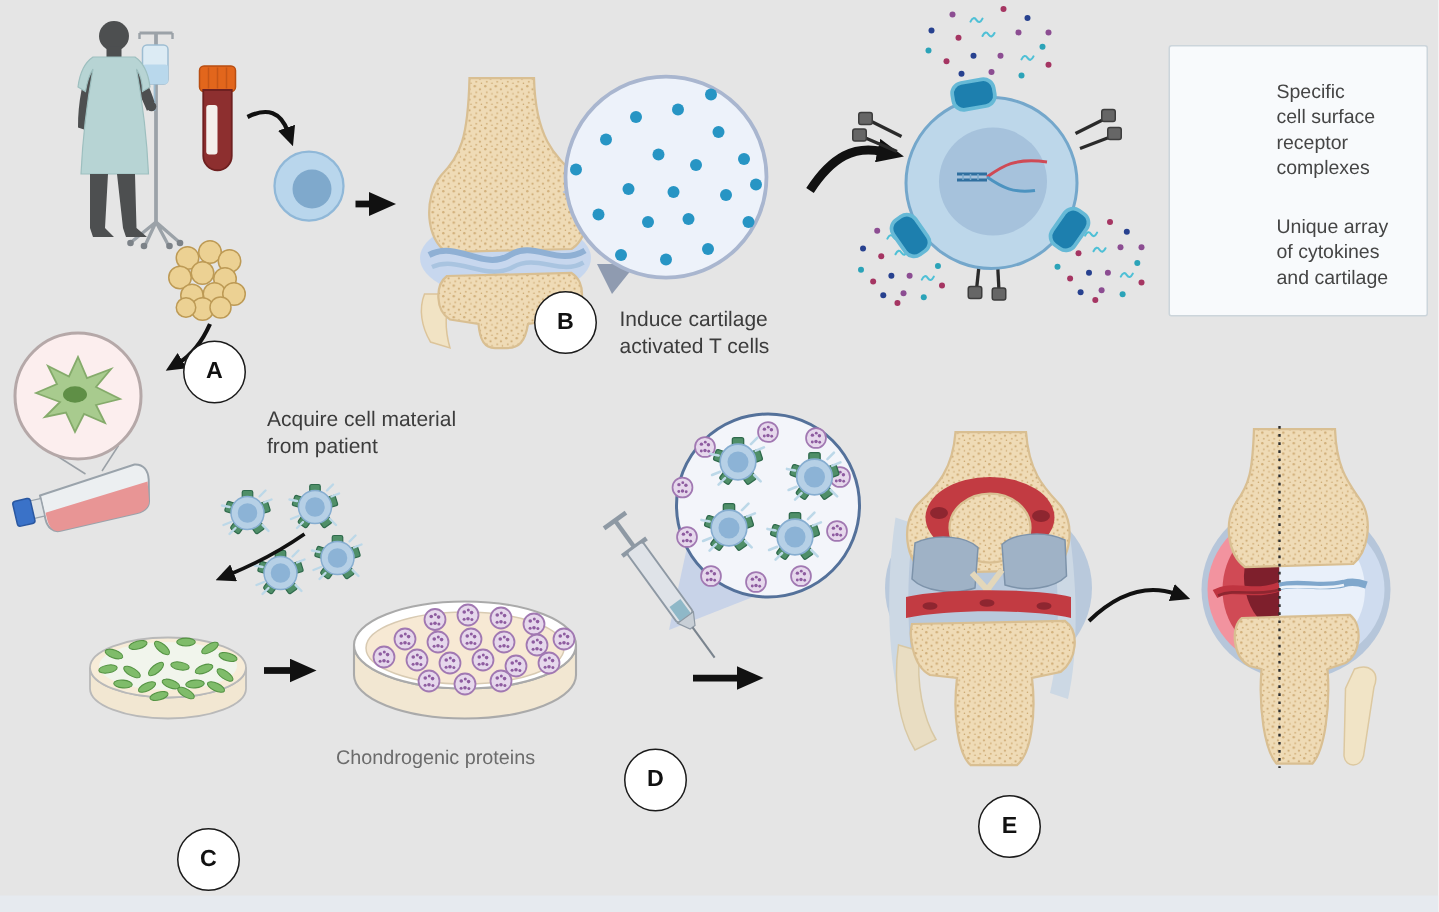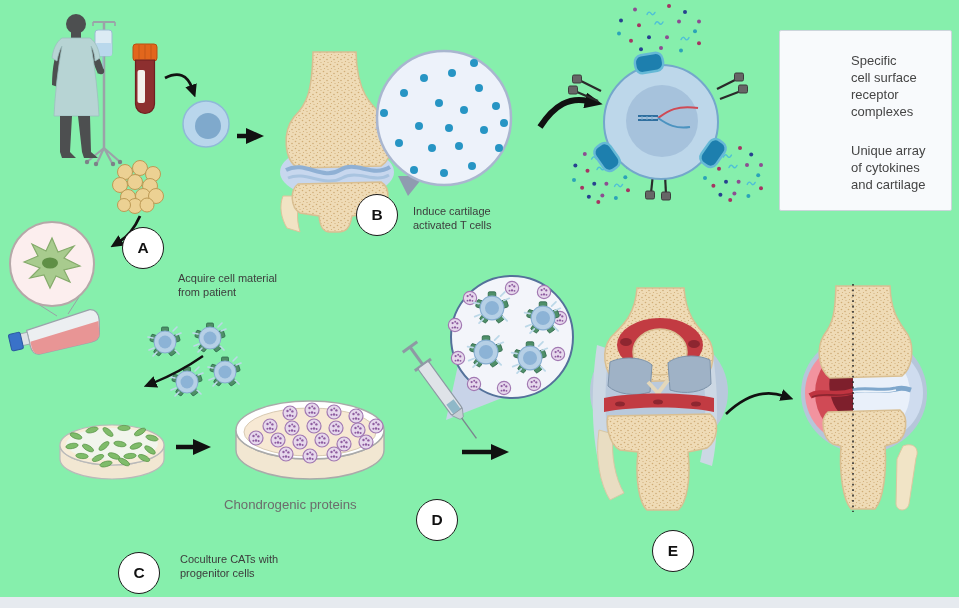--- a/index.html
+++ b/index.html
@@ -1,19 +1,19 @@
 <!DOCTYPE html>
 <html><head>
 <meta charset="utf-8">
 <style>
   html,body{margin:0;padding:0;background:#fff;}
-  .canvas{position:relative;width:959px;height:608px;background:#86efac;overflow:hidden;
+  .canvas{position:relative;width:959px;height:608px;background:#e5e5e5;overflow:hidden;
           font-family:"Liberation Sans",sans-serif;}
   .art{position:absolute;left:0;top:0;}
-  .caption{position:absolute;font-size:11px;line-height:1.28;color:#3c3c3c;
+  .caption{position:absolute;font-size:14px;line-height:1.28;color:#3c3c3c;
            white-space:pre-line;}
   .badge{position:absolute;width:42px;height:42px;border:1.7px solid #1b1b1b;border-radius:50%;
          background:#fff;display:flex;align-items:center;justify-content:center;
          font-weight:700;font-size:15.5px;color:#111;box-sizing:border-box;}
   .note{position:absolute;font-size:13.2px;color:#6c6c6c;white-space:pre-line;}
   .legend-box{position:absolute;left:779px;top:30px;width:173px;height:181px;
               background:#f8fafc;border:1.5px solid #ccd5db;border-radius:2px;box-sizing:border-box;}
   .legend-text{position:absolute;font-size:13px;line-height:1.3;color:#454545;white-space:pre-line;}
   .footer-bar{position:absolute;left:0;top:597px;width:959px;height:11px;background:#e6eaef;}
 </style>
@@ -475,22 +475,20 @@
 
 <div class="badge" style="left:356px;top:194px;">
   <span>B</span>
     </div>
 <div class="caption" style="left:413px;top:204px;width:140px;">Induce cartilage
 activated T cells</div>
 
 <div class="badge" style="left:118px;top:552px;">
   <span>C</span>
     </div>
-<div class="caption" style="left:180px;top:552px;width:170px;">Coculture CATs with
-progenitor cells</div>
 
 <div class="badge" style="left:416px;top:499px;">
   <span>D</span>
     </div>
 
 <div class="badge" style="left:652px;top:530px;">
   <span>E</span>
     </div>
 
 <div class="note" style="left:224px;top:497px;width:165px;">Chondrogenic proteins</div>

